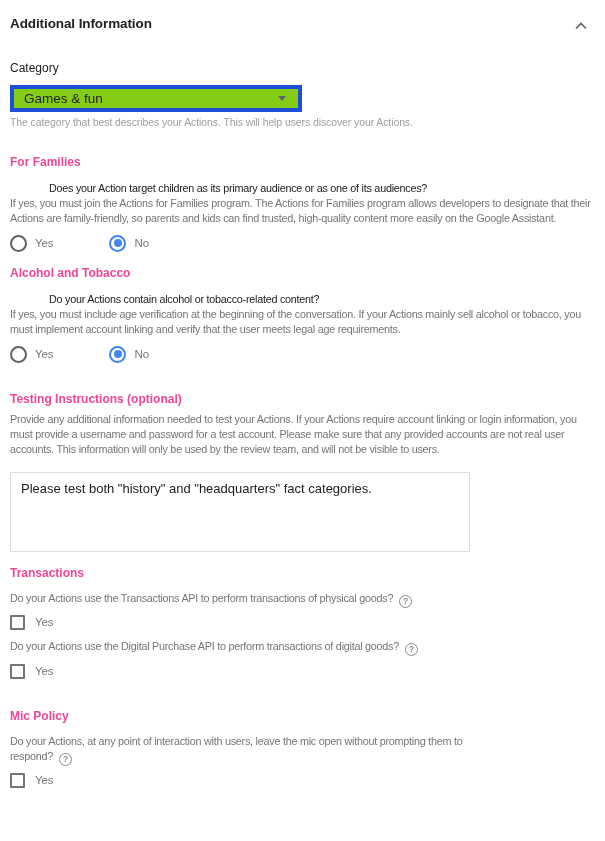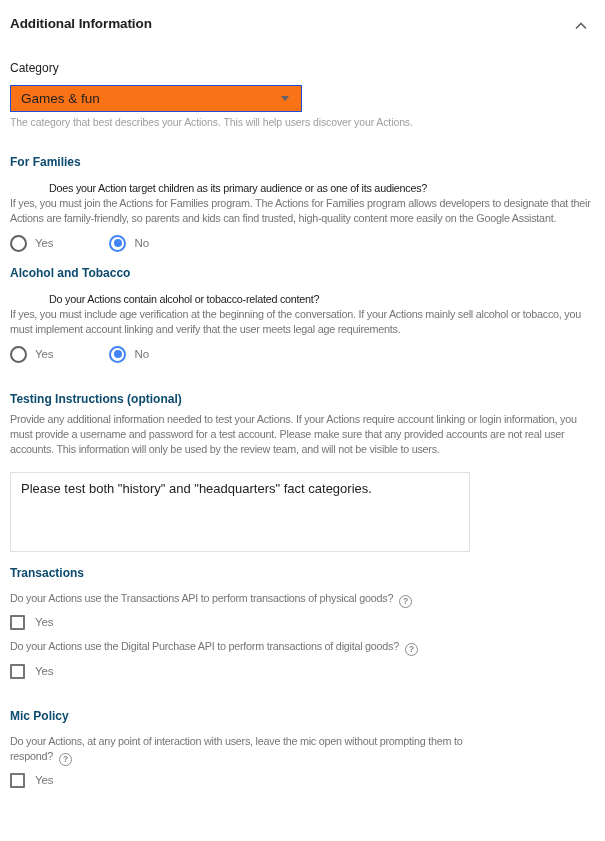--- a/index.html
+++ b/index.html
@@ -6,29 +6,29 @@
   html,body { width:605px; height:841px; background:#ffffff; overflow:hidden; }
   body { font-family:"Liberation Sans", sans-serif; color:#212121; }
   .page { width:605px; height:841px; padding:16px 13px 0 10px; }
 
   .header { display:flex; justify-content:space-between; align-items:flex-start; }
   .header-title { font-size:13.5px; font-weight:bold; color:#212121; letter-spacing:-0.1px; }
   .chevron-btn { background:none; border:none; cursor:pointer; padding:2px; margin-right:2px; }
 
   .field-label { margin-top:26px; font-size:12px; font-weight:normal; color:#212121; }
 
-  .dropdown { margin-top:10px; width:292px; height:27px; border:1px solid #1d4ed8;
+  .dropdown { margin-top:10px; width:292px; height:27px; border:4px solid #1d4ed8;
     display:flex; align-items:center; justify-content:space-between;
-    padding:0 12px 0 10px; font-size:13.5px; color:#212121; cursor:pointer; background:#f97316; }
+    padding:0 12px 0 10px; font-size:13.5px; color:#212121; cursor:pointer; background:#84cc16; }
   .dropdown-arrow { width:0; height:0; border-left:4.5px solid transparent;
     border-right:4.5px solid transparent; border-top:5px solid #5f6368; }
 
   .helper { margin-top:3px; font-size:10.5px; line-height:14px; color:#9e9e9e; letter-spacing:-0.1px; }
 
-  .section-title { font-size:12px; font-weight:bold; color:#0c4a6e; }
+  .section-title { font-size:12px; font-weight:bold; color:#ec4899; }
   .mt-ff { margin-top:26px; } .mt-sec { margin-top:14px; }
 
   .question, .para, .q-gray { font-size:10.8px; line-height:15px; letter-spacing:-0.25px; }
   .question { color:#212121; margin-top:12px;margin-left:39px; }
   .para { color:#757575; }
   .q-gray { color:#757575; }
 
   .radio-row { display:flex; align-items:center; margin-top:8px; height:18px; }
   .radio-option { display:flex; align-items:center; cursor:pointer; }
   .radio-option + .radio-option { margin-left:19px;padding-left:37px; }

